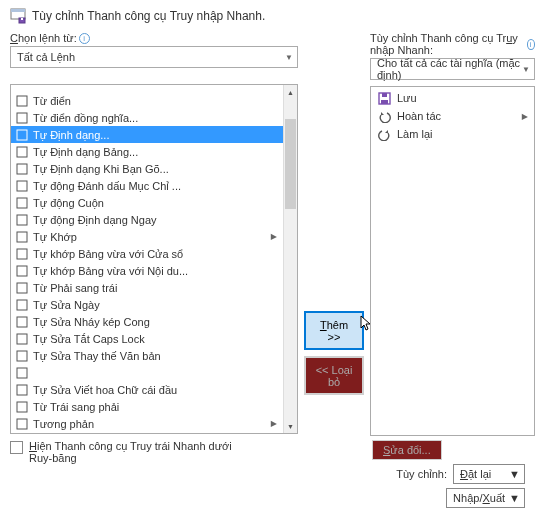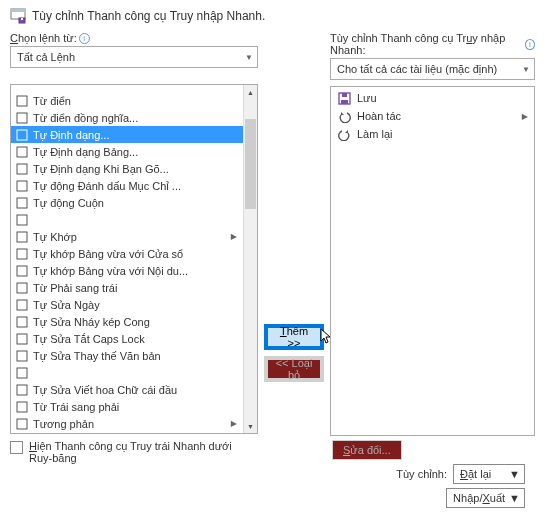--- a/index.html
+++ b/index.html
@@ -1,21 +1,21 @@
 <!DOCTYPE html>
 <html><head>
 <meta charset="utf-8">
 <style>
 * { box-sizing: border-box; margin: 0; padding: 0; }
 body { font-family: "Segoe UI", Tahoma, sans-serif; font-size: 11px; color: #333; background: #fff; width: 545px; height: 529px; overflow: hidden; }
 .header { display: flex; align-items: center; padding: 8px 10px 4px; gap: 6px; }
 .header .hicon { width: 16px; height: 16px; display: flex; align-items: center; justify-content: center; }
 .header-title { font-size: 12px; color: #333; }
 .columns { display: flex; padding: 4px 10px 0; gap: 6px; }
-.col-left { width: 248px; display: flex; flex-direction: column; }
+.col-left { width: 288px; display: flex; flex-direction: column; }
 .col-mid { width: 60px; display: flex; flex-direction: column; align-items: center; justify-content: center; gap: 6px; }
 .col-right { flex: 1; display: flex; flex-direction: column; }
 .label-row { font-size: 11px; color: #333; margin-bottom: 2px; display: flex; align-items: center; }
 .info-icon { display: inline-block; width: 11px; height: 11px; border: 1px solid #5b9bd5; border-radius: 50%; color: #5b9bd5; font-size: 8px; line-height: 9px; text-align: center; margin-left: 2px; }
 .dropdown { border: 1px solid #ababab; background: #fff; height: 22px; display: flex; align-items: center; justify-content: space-between; padding: 0 4px 0 6px; cursor: pointer; }
 .dropdown .dd-arrow { color: #666; font-size: 8px; }
 .listbox { border: 1px solid #ababab; background: #fff; margin-top: 16px; height: 350px; overflow: hidden; position: relative; }
 .listbox-inner { position: absolute; inset: 0 14px 0 0; overflow: hidden; }
 .scrollbar { position: absolute; right: 0; top: 0; bottom: 0; width: 14px; background: #f0f0f0; border-left: 1px solid #ddd; display: flex; flex-direction: column; }
 .sb-btn { height: 14px; display: flex; align-items: center; justify-content: center; font-size: 7px; color: #555; cursor: pointer; background: #f0f0f0; }
@@ -23,21 +23,21 @@
 .sb-thumb { position: absolute; left: 1px; right: 1px; top: 20px; height: 90px; background: #cdcdcd; }
 .li { display: flex; align-items: center; height: 17px; padding: 0 4px; gap: 4px; cursor: pointer; white-space: nowrap; overflow: hidden; }
 .li.selected { background: #3399ff; color: #fff; }
 .li .mi { width: 14px; height: 14px; flex-shrink: 0; display: flex; align-items: center; justify-content: center; font-size: 10px; }
 .li .arrow { margin-left: auto; font-size: 8px; color: #666; padding-right: 2px; }
 .li .txt { overflow: hidden; text-overflow: ellipsis; }
 .right-list { border: 1px solid #ababab; background: #fff; margin-top: 6px; height: 350px; padding: 2px; position: relative; }
 .rli { display: flex; align-items: center; height: 18px; padding: 0 4px; gap: 6px; }
 .rli .mi { width: 14px; height: 14px; display: flex; align-items: center; justify-content: center; }
 .rli .arrow { margin-left: auto; font-size: 8px; color: #666; }
-.btn { border: 4px solid #f97316; background: #fdfdfd; height: 26px; min-width: 58px; padding: 0 6px; font-size: 11px; cursor: pointer; display: flex; align-items: center; justify-content: center; }
+.btn { border: 2px solid #f97316; background: #fdfdfd; height: 39px; min-width: 58px; padding: 0 6px; font-size: 11px; cursor: pointer; display: flex; align-items: center; justify-content: center; }
 .btn.hovered { background: #cce4f7; border-color: #0078d7; }
 .btn.disabled { color: #aaa; cursor: default; background: #7f1d1d; border-color: #d0d0d0; }
 .cursor { position: absolute; width: 14px; height: 18px; pointer-events: none; }
 .bottom-left { padding: 6px 10px; display: flex; align-items: flex-start; gap: 6px; }
 .checkbox { width: 13px; height: 13px; border: 1px solid #888; background: #fff; margin-top: 1px; cursor: pointer; }
 .bottom-right { display: flex; flex-direction: column; align-items: flex-end; gap: 4px; padding: 4px 10px 0 0; }
 .br-row { display: flex; align-items: center; gap: 6px; }
 .small-dd { border: 1px solid #888; background: #fff; height: 20px; display: flex; align-items: center; padding: 0 4px 0 6px; gap: 4px; cursor: pointer; min-width: 72px; justify-content: space-between; }
 .modify-btn { border: 1px solid #d0d0d0; color: #aaa; background: #fdfdfd; height: 20px; padding: 0 10px; margin-top: 4px; align-self: flex-start; margin-left: 2px; }
 .udl { text-decoration: underline; }
@@ -128,20 +128,21 @@
               </svg>
             </span>
             <span class="txt">Tự động Cuộn</span>
           </div>
           <div class="li">
             <span class="mi">
               <svg width="12" height="12" viewBox="0 0 12 12">
                 <rect x="1" y="1" width="10" height="10" fill="none" stroke="#555" stroke-width="1"></rect>
               </svg>
             </span>
+            <span class="txt">Tự động Định dạng Ngay</span>
           </div>
           <div class="li">
             <span class="mi">
               <svg width="12" height="12" viewBox="0 0 12 12">
                 <rect x="1" y="1" width="10" height="10" fill="none" stroke="#555" stroke-width="1"></rect>
               </svg>
             </span>
             <span class="txt">Tự Khớp</span>
             <span class="arrow">▶</span>
           </div>
@@ -265,21 +266,21 @@
       <span>&lt;&lt; Loại bỏ</span>
     </button>
   </div>
 
   <div class="col-right">
     <div class="label-row">
       <span id="lbl-right">Tùy chỉnh Thanh công cụ Tr<span class="udl">u</span>y nhập Nhanh:</span>
       <span class="info-icon">i</span>
     </div>
     <div class="dropdown">
-      <span>Cho tất cả các tài liệu (mặc định)</span>
+      <span>Cho tất cả các tài nghĩa (mặc định)</span>
       <span class="dd-arrow">▼</span>
     </div>
     <div class="right-list" id="right-items">
         <div class="rli">
           <span class="mi">
             <svg width="13" height="13" viewBox="0 0 13 13">
               <rect x="1" y="1" width="11" height="11" fill="none" stroke="#7a4fb0" stroke-width="1.4"></rect>
               <rect x="4" y="1" width="5" height="4" fill="#7a4fb0"></rect>
               <rect x="3" y="8" width="7" height="4" fill="#7a4fb0"></rect>
             </svg>

